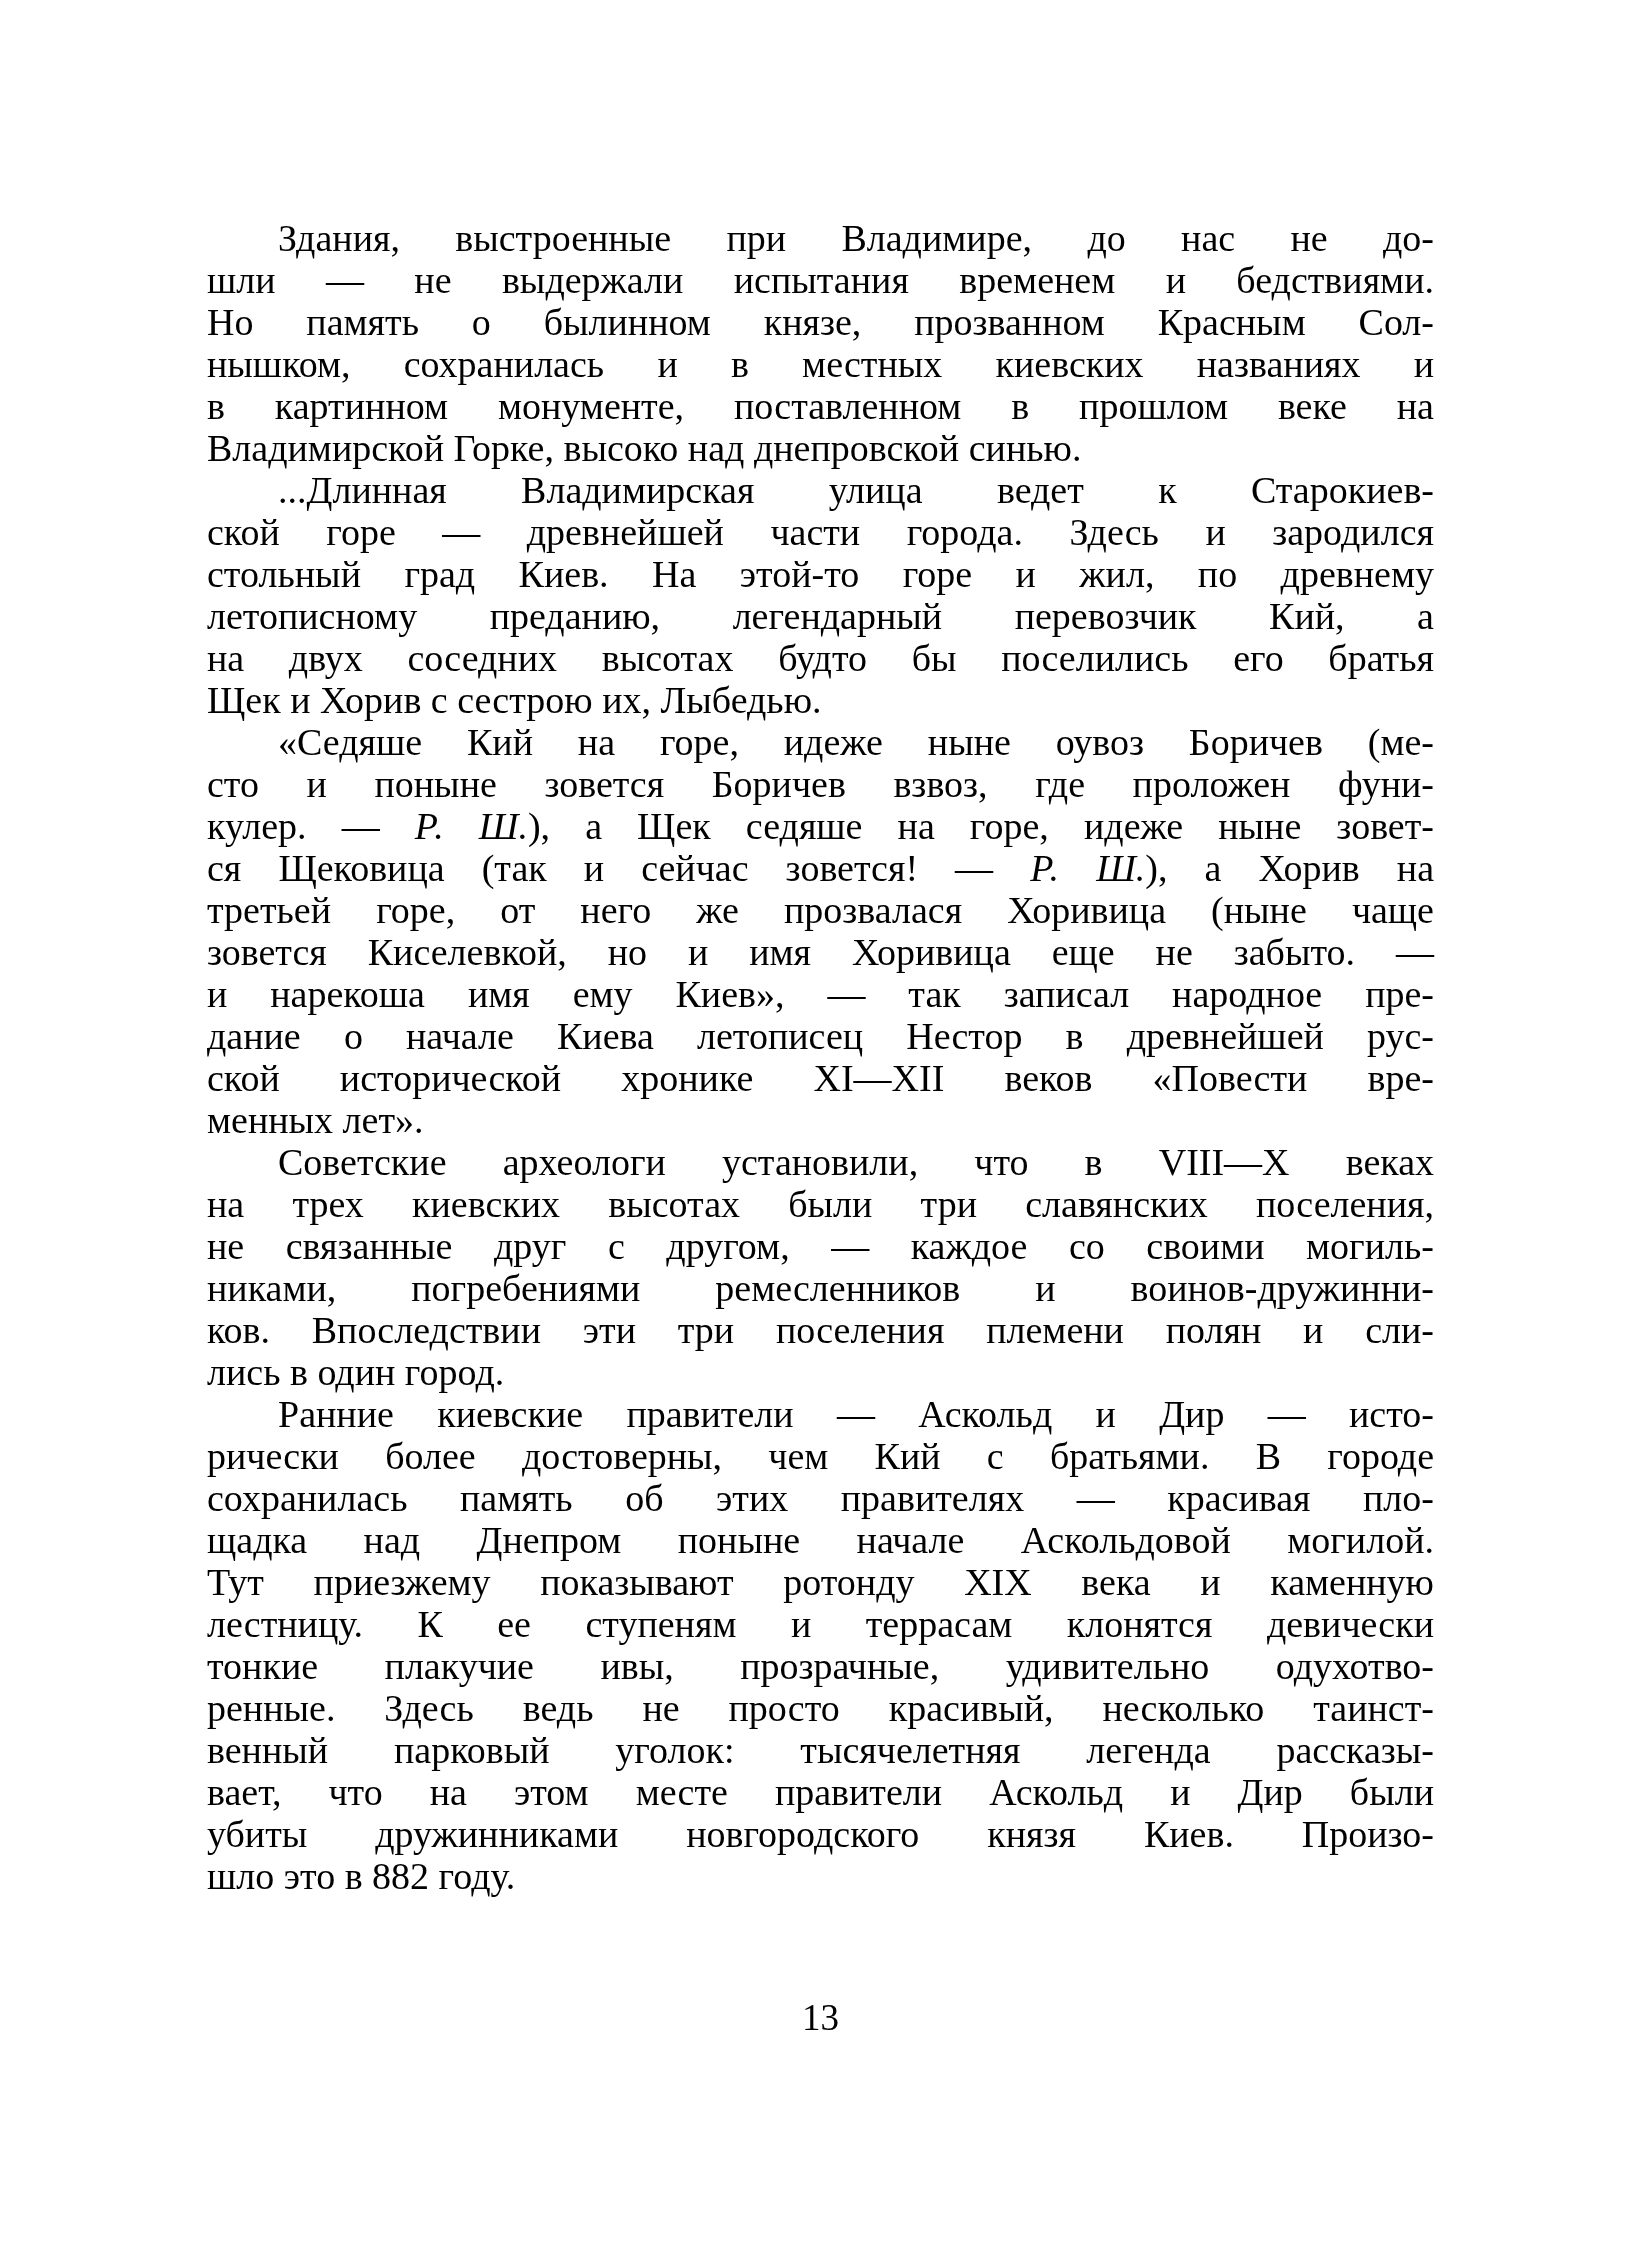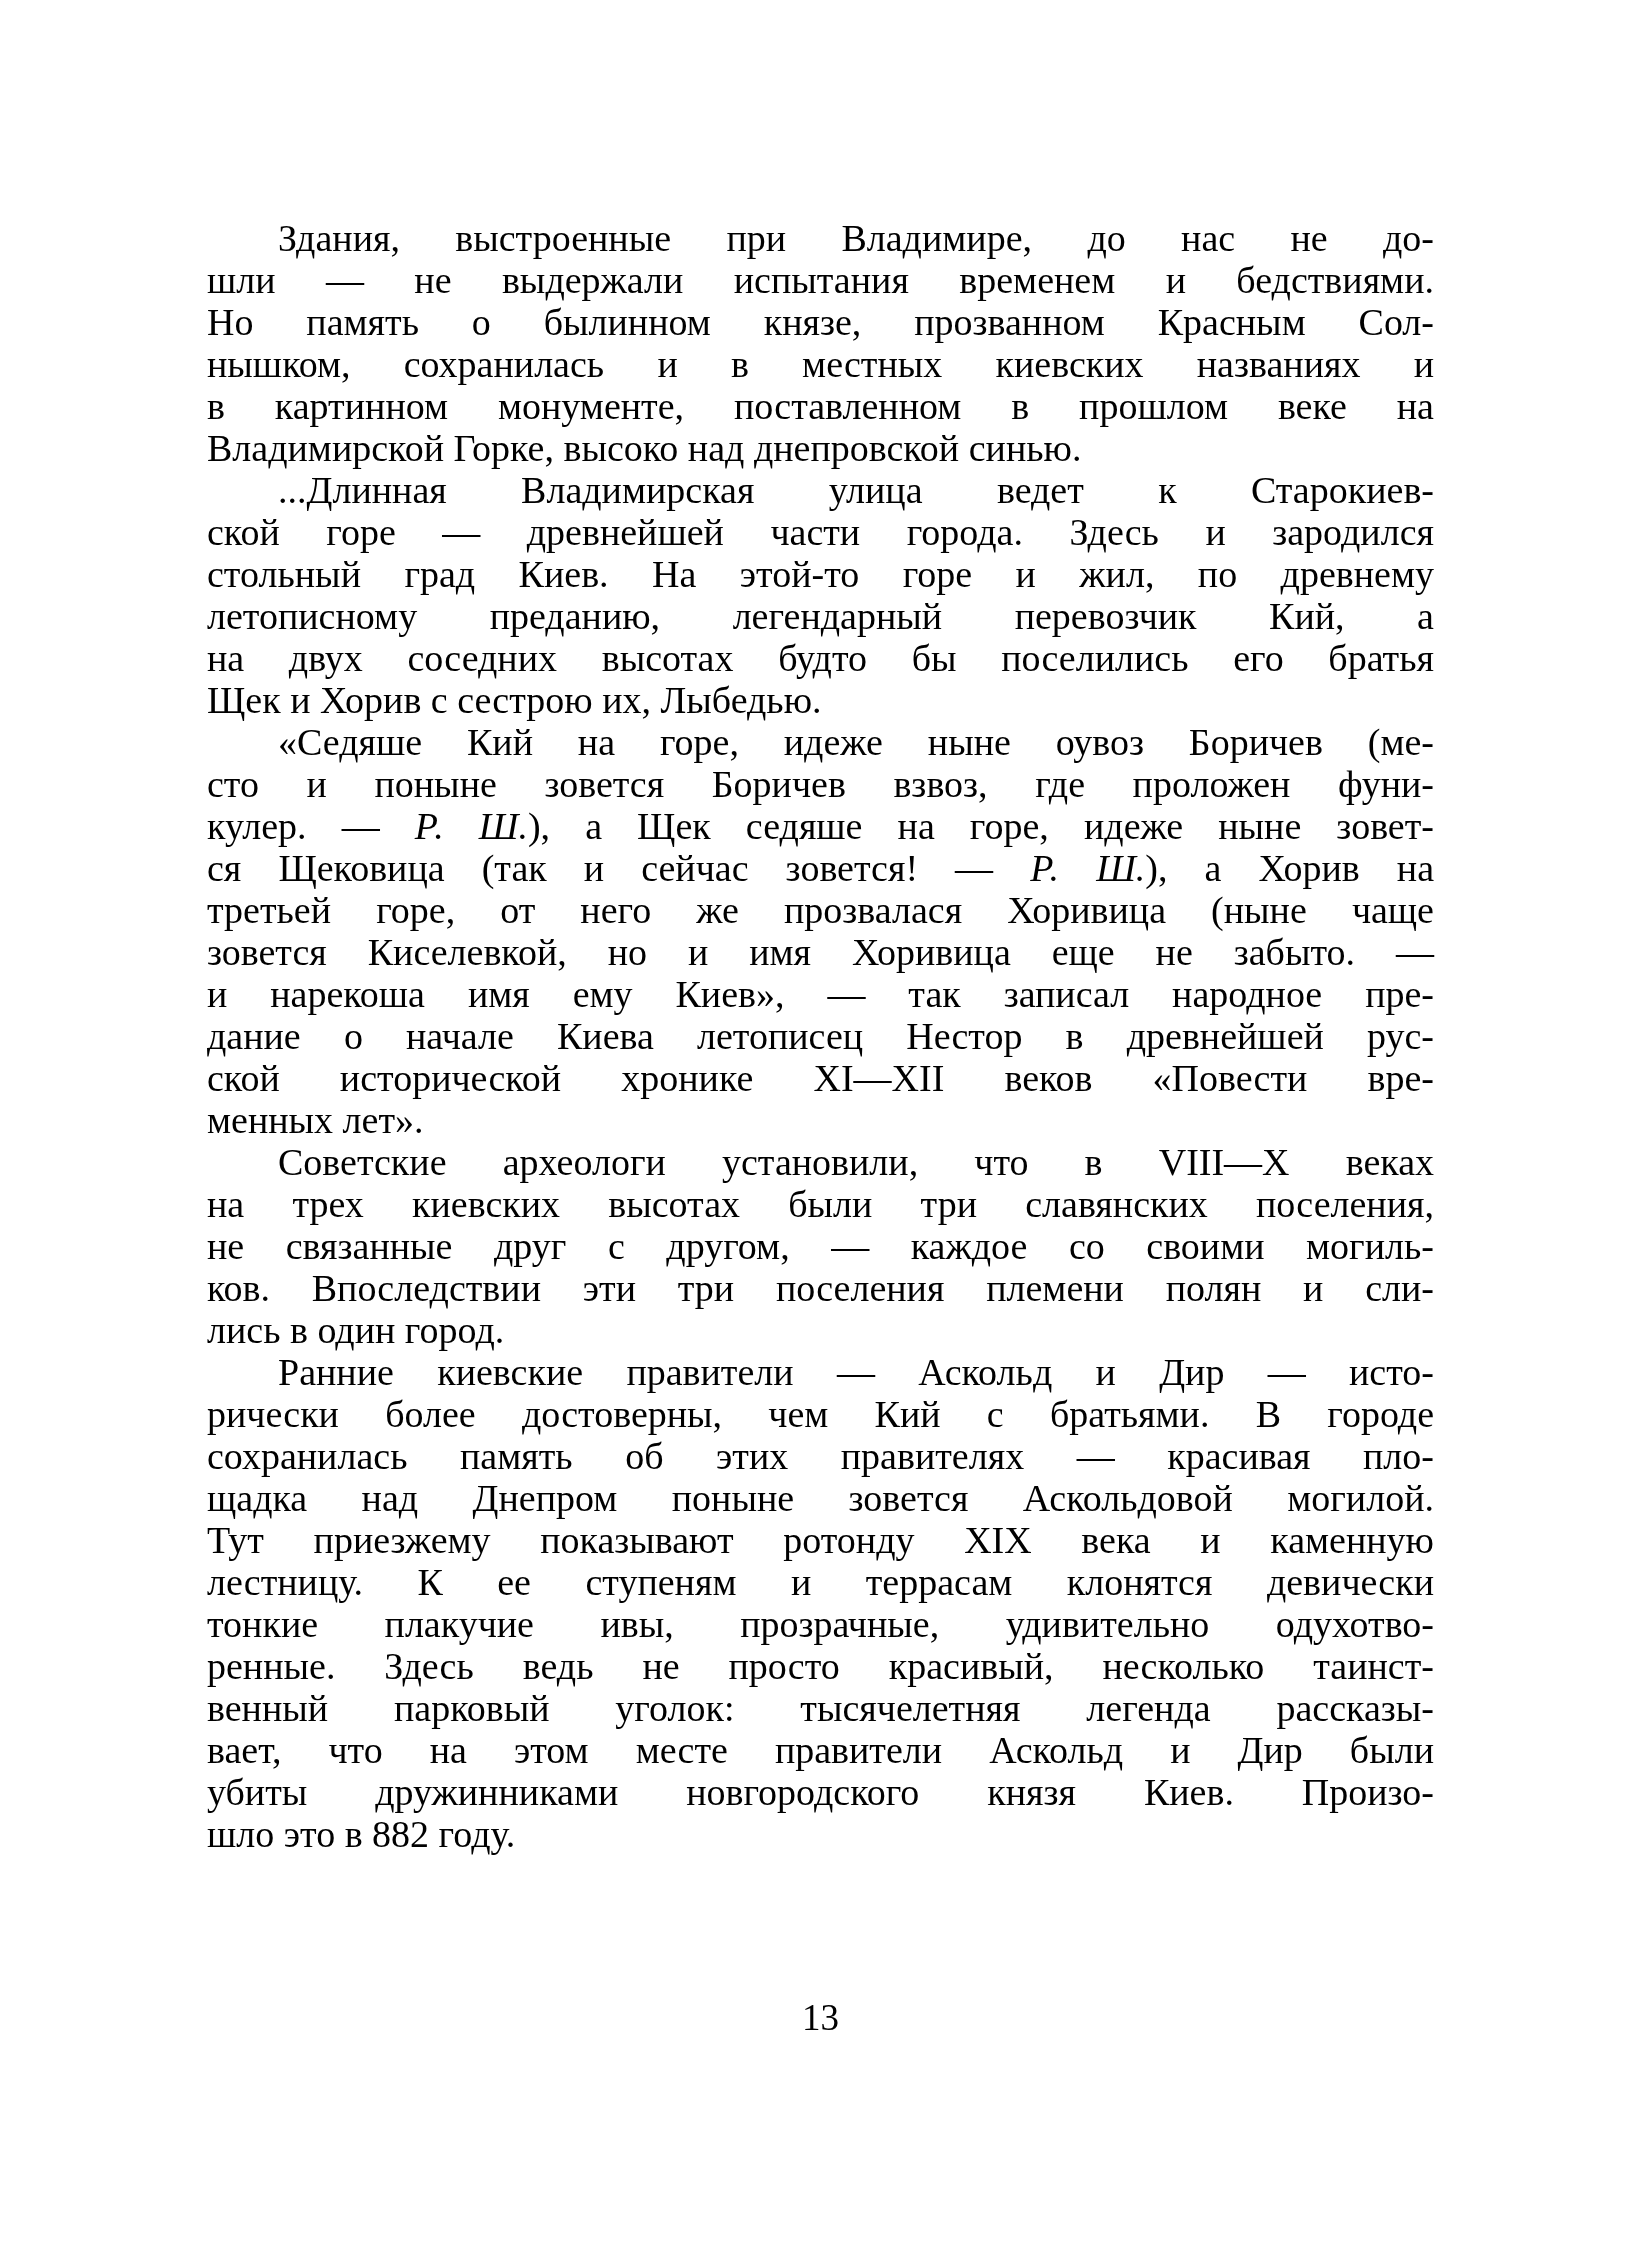--- a/index.html
+++ b/index.html
@@ -84,28 +84,29 @@
         <div class="line"><span>зовется Киселевкой, но и имя Хоривица еще не забыто. —</span></div>
         <div class="line"><span>и нарекоша имя ему Киев», — так записал народное пре-</span></div>
         <div class="line"><span>дание о начале Киева летописец Нестор в древнейшей рус-</span></div>
         <div class="line"><span>ской исторической хронике XI—XII веков «Повести вре-</span></div>
         <div class="line last"><span>менных лет».</span></div>
       </div>
       <div class="para">
         <div class="line first"><span>Советские археологи установили, что в VIII—X веках</span></div>
         <div class="line"><span>на трех киевских высотах были три славянских поселения,</span></div>
         <div class="line"><span>не связанные друг с другом, — каждое со своими могиль-</span></div>
+        <div class="line"><span>никами, погребениями ремесленников и воинов-дружинни-</span></div>
         <div class="line"><span>ков. Впоследствии эти три поселения племени полян и сли-</span></div>
         <div class="line last"><span>лись в один город.</span></div>
       </div>
       <div class="para">
         <div class="line first"><span>Ранние киевские правители — Аскольд и Дир — исто-</span></div>
         <div class="line"><span>рически более достоверны, чем Кий с братьями. В городе</span></div>
         <div class="line"><span>сохранилась память об этих правителях — красивая пло-</span></div>
-        <div class="line"><span>щадка над Днепром поныне зовется Аскольдовой могилой.</span></div>
+        <div class="line"><span>щадка над Днепром поныне начале Аскольдовой могилой.</span></div>
         <div class="line"><span>Тут приезжему показывают ротонду XIX века и каменную</span></div>
         <div class="line"><span>лестницу. К ее ступеням и террасам клонятся девически</span></div>
         <div class="line"><span>тонкие плакучие ивы, прозрачные, удивительно одухотво-</span></div>
         <div class="line"><span>ренные. Здесь ведь не просто красивый, несколько таинст-</span></div>
         <div class="line"><span>венный парковый уголок: тысячелетняя легенда рассказы-</span></div>
         <div class="line"><span>вает, что на этом месте правители Аскольд и Дир были</span></div>
         <div class="line"><span>убиты дружинниками новгородского князя Киев. Произо-</span></div>
         <div class="line last"><span>шло это в 882 году.</span></div>
       </div>
     </div>

